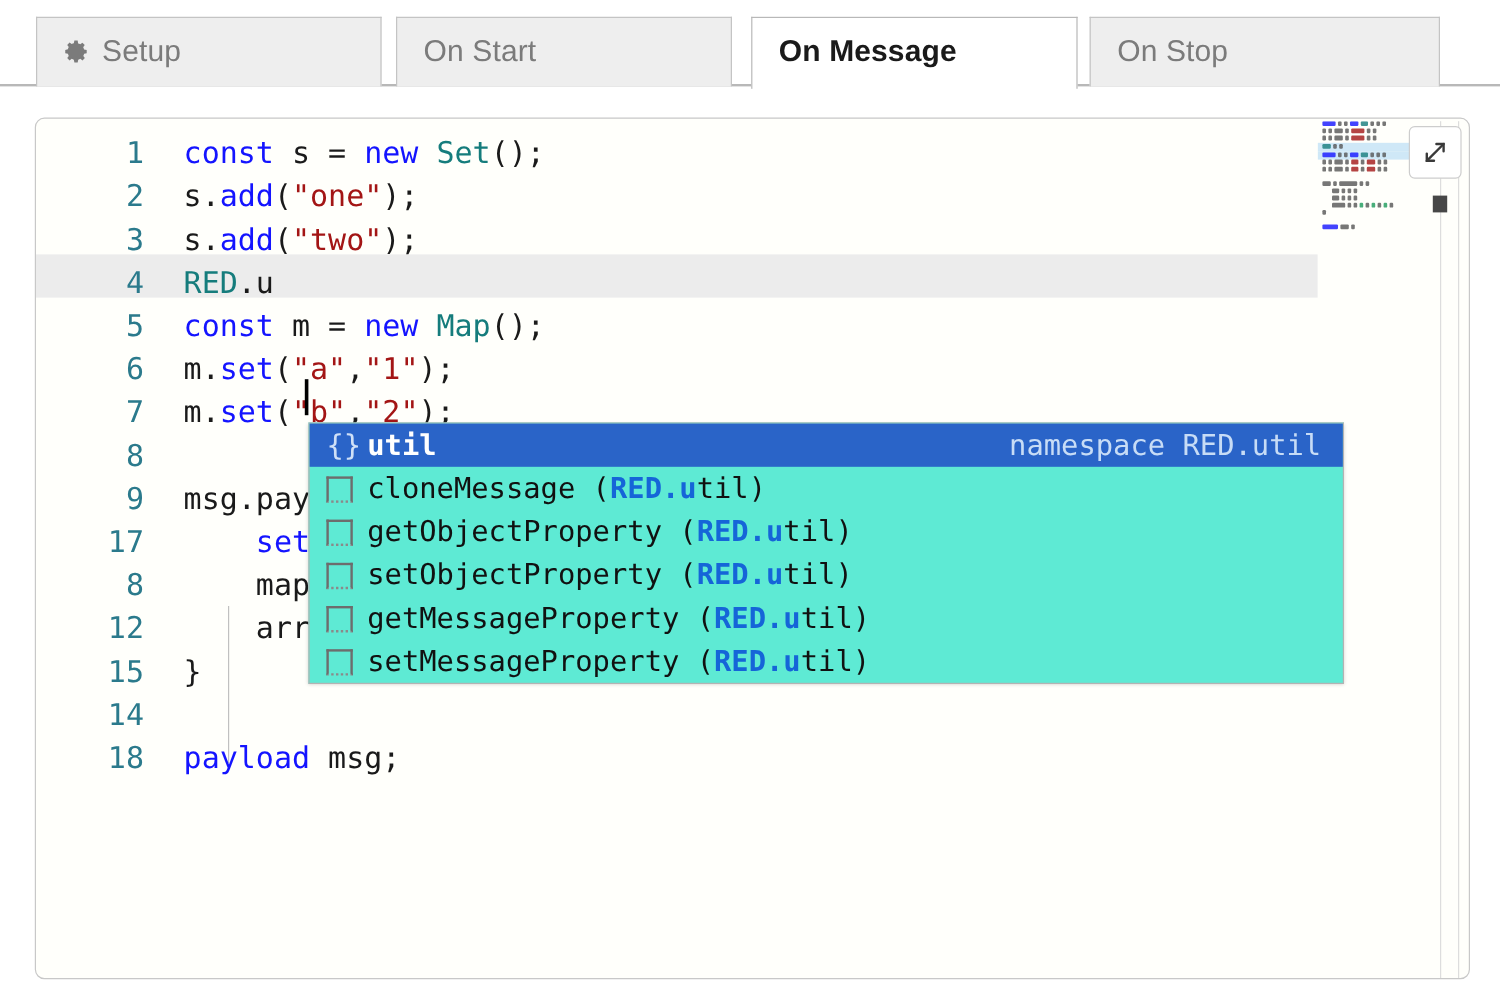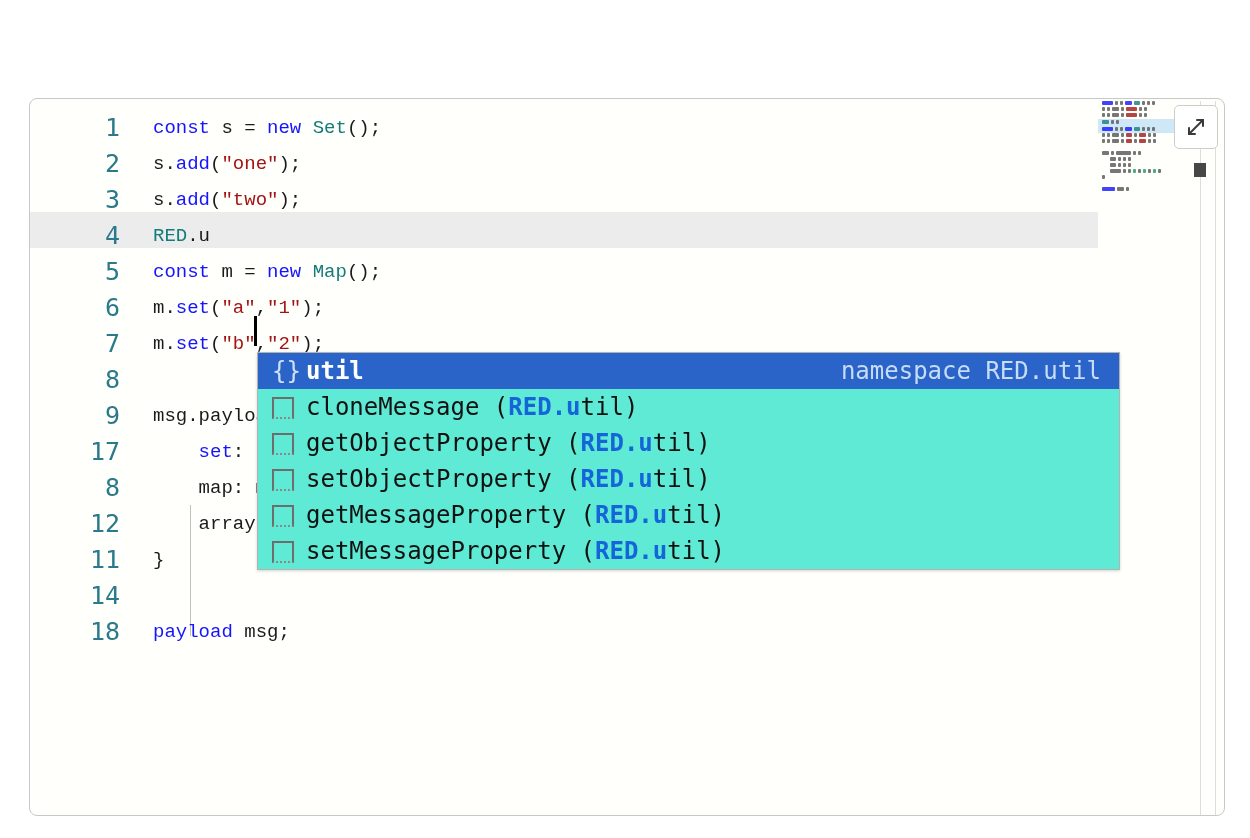--- a/index.html
+++ b/index.html
@@ -130,22 +130,21 @@
     left: 123px;
     top: 0;
     padding-top: 11px;
     width: 980px;
   }
   .cline {
     height: 36px;
     line-height: 36px;
     white-space: pre;
     color: #1a1a1a;
-    font-size: 19px;
-    font-family: Liberation Mono, monospace;
+    font-size: 25px;
   }
 
   .kw   { color: #1414ff; }
   .cls  { color: #157c7c; }
   .str  { color: #a31515; }
   .num  { color: #1a9a5a; }
   .prop { color: #1414ff; }
 
   .indent-guide {
     position: absolute;
@@ -277,20 +276,44 @@
     display: flex;
     align-items: center;
     justify-content: center;
   }
 </style>
 </head>
 <body>
 
 <div id="root">
 
+  <div class="tabbar">
+    <div class="tabbar-underline"></div>
+
+    <div class="tab tab-setup">
+      <span class="gear-icon">
+        <svg width="22" height="22" viewBox="0 0 24 24" fill="#7b7b7b">
+          <path d="M12 8a4 4 0 1 0 0 8 4 4 0 0 0 0-8zm0 6a2 2 0 1 1 0-4 2 2 0 0 1 0 4z"></path>
+          <path d="M21 13.5v-3l-2.4-.5a6.9 6.9 0 0 0-.8-1.9l1.4-2-2.1-2.1-2 1.4a6.9 6.9 0 0 0-1.9-.8L12.8 2h-3l-.5 2.4a6.9 6.9 0 0 0-1.9.8l-2-1.4-2.1 2.1 1.4 2a6.9 6.9 0 0 0-.8 1.9L1.5 10.5v3l2.4.5c.2.7.5 1.3.8 1.9l-1.4 2 2.1 2.1 2-1.4c.6.4 1.2.6 1.9.8l.5 2.4h3l.5-2.4c.7-.2 1.3-.4 1.9-.8l2 1.4 2.1-2.1-1.4-2c.4-.6.6-1.2.8-1.9l2.4-.5z"></path>
+        </svg>
+      </span><span class="tab-label">Setup</span>
+    </div>
+
+    <div class="tab tab-onstart">
+      <span class="tab-label">On Start</span>
+    </div>
+
+    <div class="tab tab-onmsg active">
+      <span class="tab-label">On Message</span>
+    </div>
+
+    <div class="tab tab-onstop">
+      <span class="tab-label">On Stop</span>
+    </div>
+  </div>
 
   <div class="editor-panel">
 
     <div class="code-area">
 
       <div class="active-line-hl"></div>
       <div class="indent-guide"></div>
 
       <div class="gutter">
         <div class="lineno">1</div>
@@ -298,21 +321,21 @@
         <div class="lineno">3</div>
         <div class="lineno">4</div>
         <div class="lineno">5</div>
         <div class="lineno">6</div>
         <div class="lineno">7</div>
         <div class="lineno">8</div>
         <div class="lineno">9</div>
         <div class="lineno">17</div>
         <div class="lineno">8</div>
         <div class="lineno">12</div>
-        <div class="lineno">11</div>
+        <div class="lineno">15</div>
         <div class="lineno">14</div>
         <div class="lineno">18</div>
       </div>
 
       <div class="code-lines">
         <div class="cline"><span class="kw">const</span> s = <span class="kw">new</span> <span class="cls">Set</span>();</div>
         <div class="cline">s.<span class="prop">add</span>(<span class="str">"one"</span>);</div>
         <div class="cline">s.<span class="prop">add</span>(<span class="str">"two"</span>);</div>
         <div class="cline"><span class="cls">RED</span>.u</div>
         <div class="cline"><span class="kw">const</span> m = <span class="kw">new</span> <span class="cls">Map</span>();</div>

